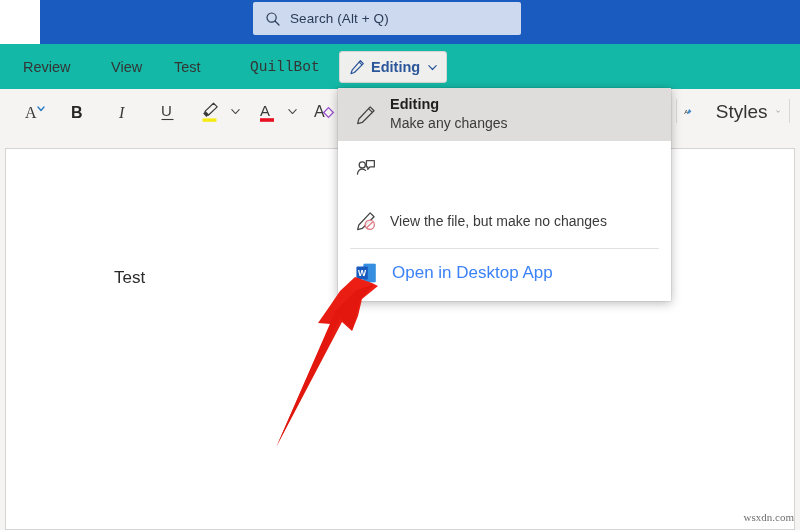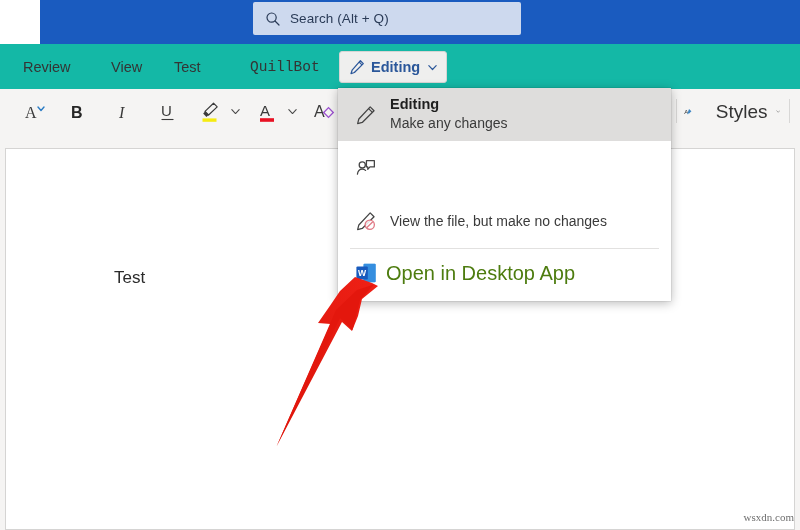--- a/index.html
+++ b/index.html
@@ -132,21 +132,21 @@
     height: 1px; background: #e2e1e0;
     margin: 1px 12px 0 12px;
   }
   .mi-desktop {
     height: 48px;
     display: flex; align-items: center;
     padding-left: 14px;
     box-sizing: border-box;
   }
   .mi-desktop .mi-title-single {
-    font-size: 20px; color: #4d7c0f; margin-left: 6px;
+    font-size: 17px; color: #3b82f6; margin-left: 12px;
   }
   .word-ico { width: 22px; height: 22px; flex: none; }
 
   
   .arrow { position: absolute; left: 0; top: 0; width: 800px; height: 530px; pointer-events: none; }
 
   
   .watermark {
     position: absolute; right: 6px; bottom: 7px;
     font-size: 11px;

